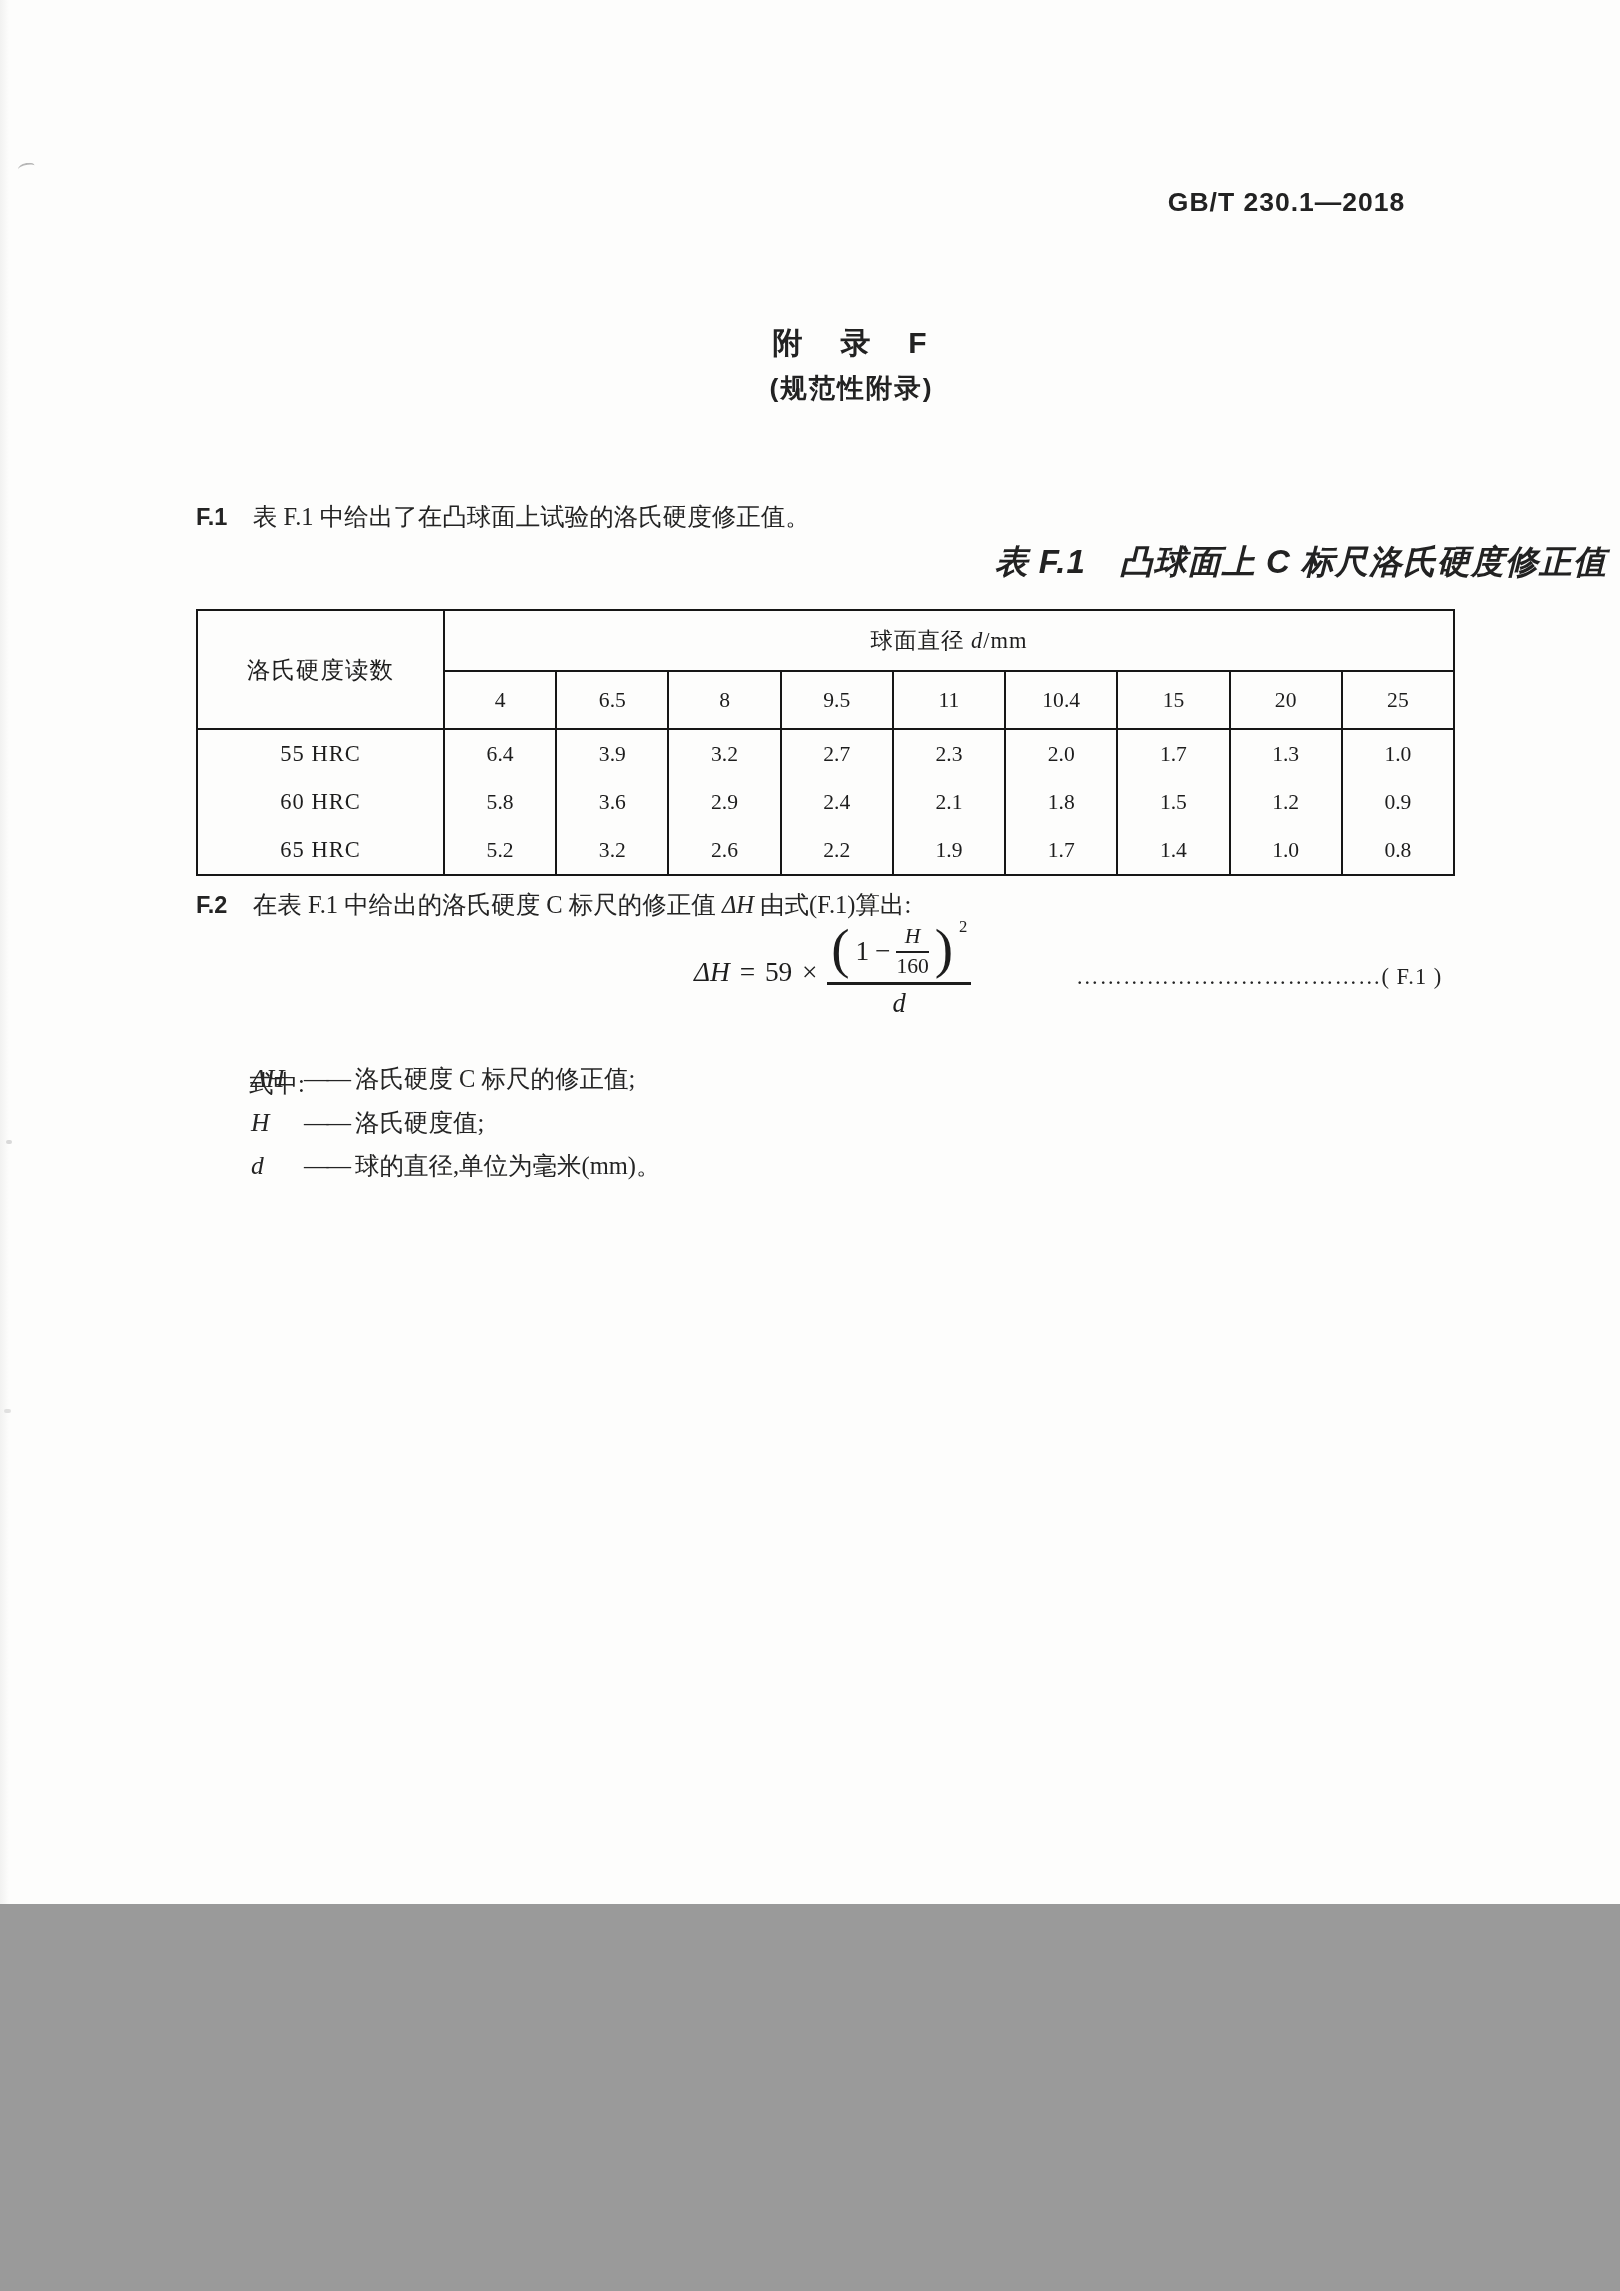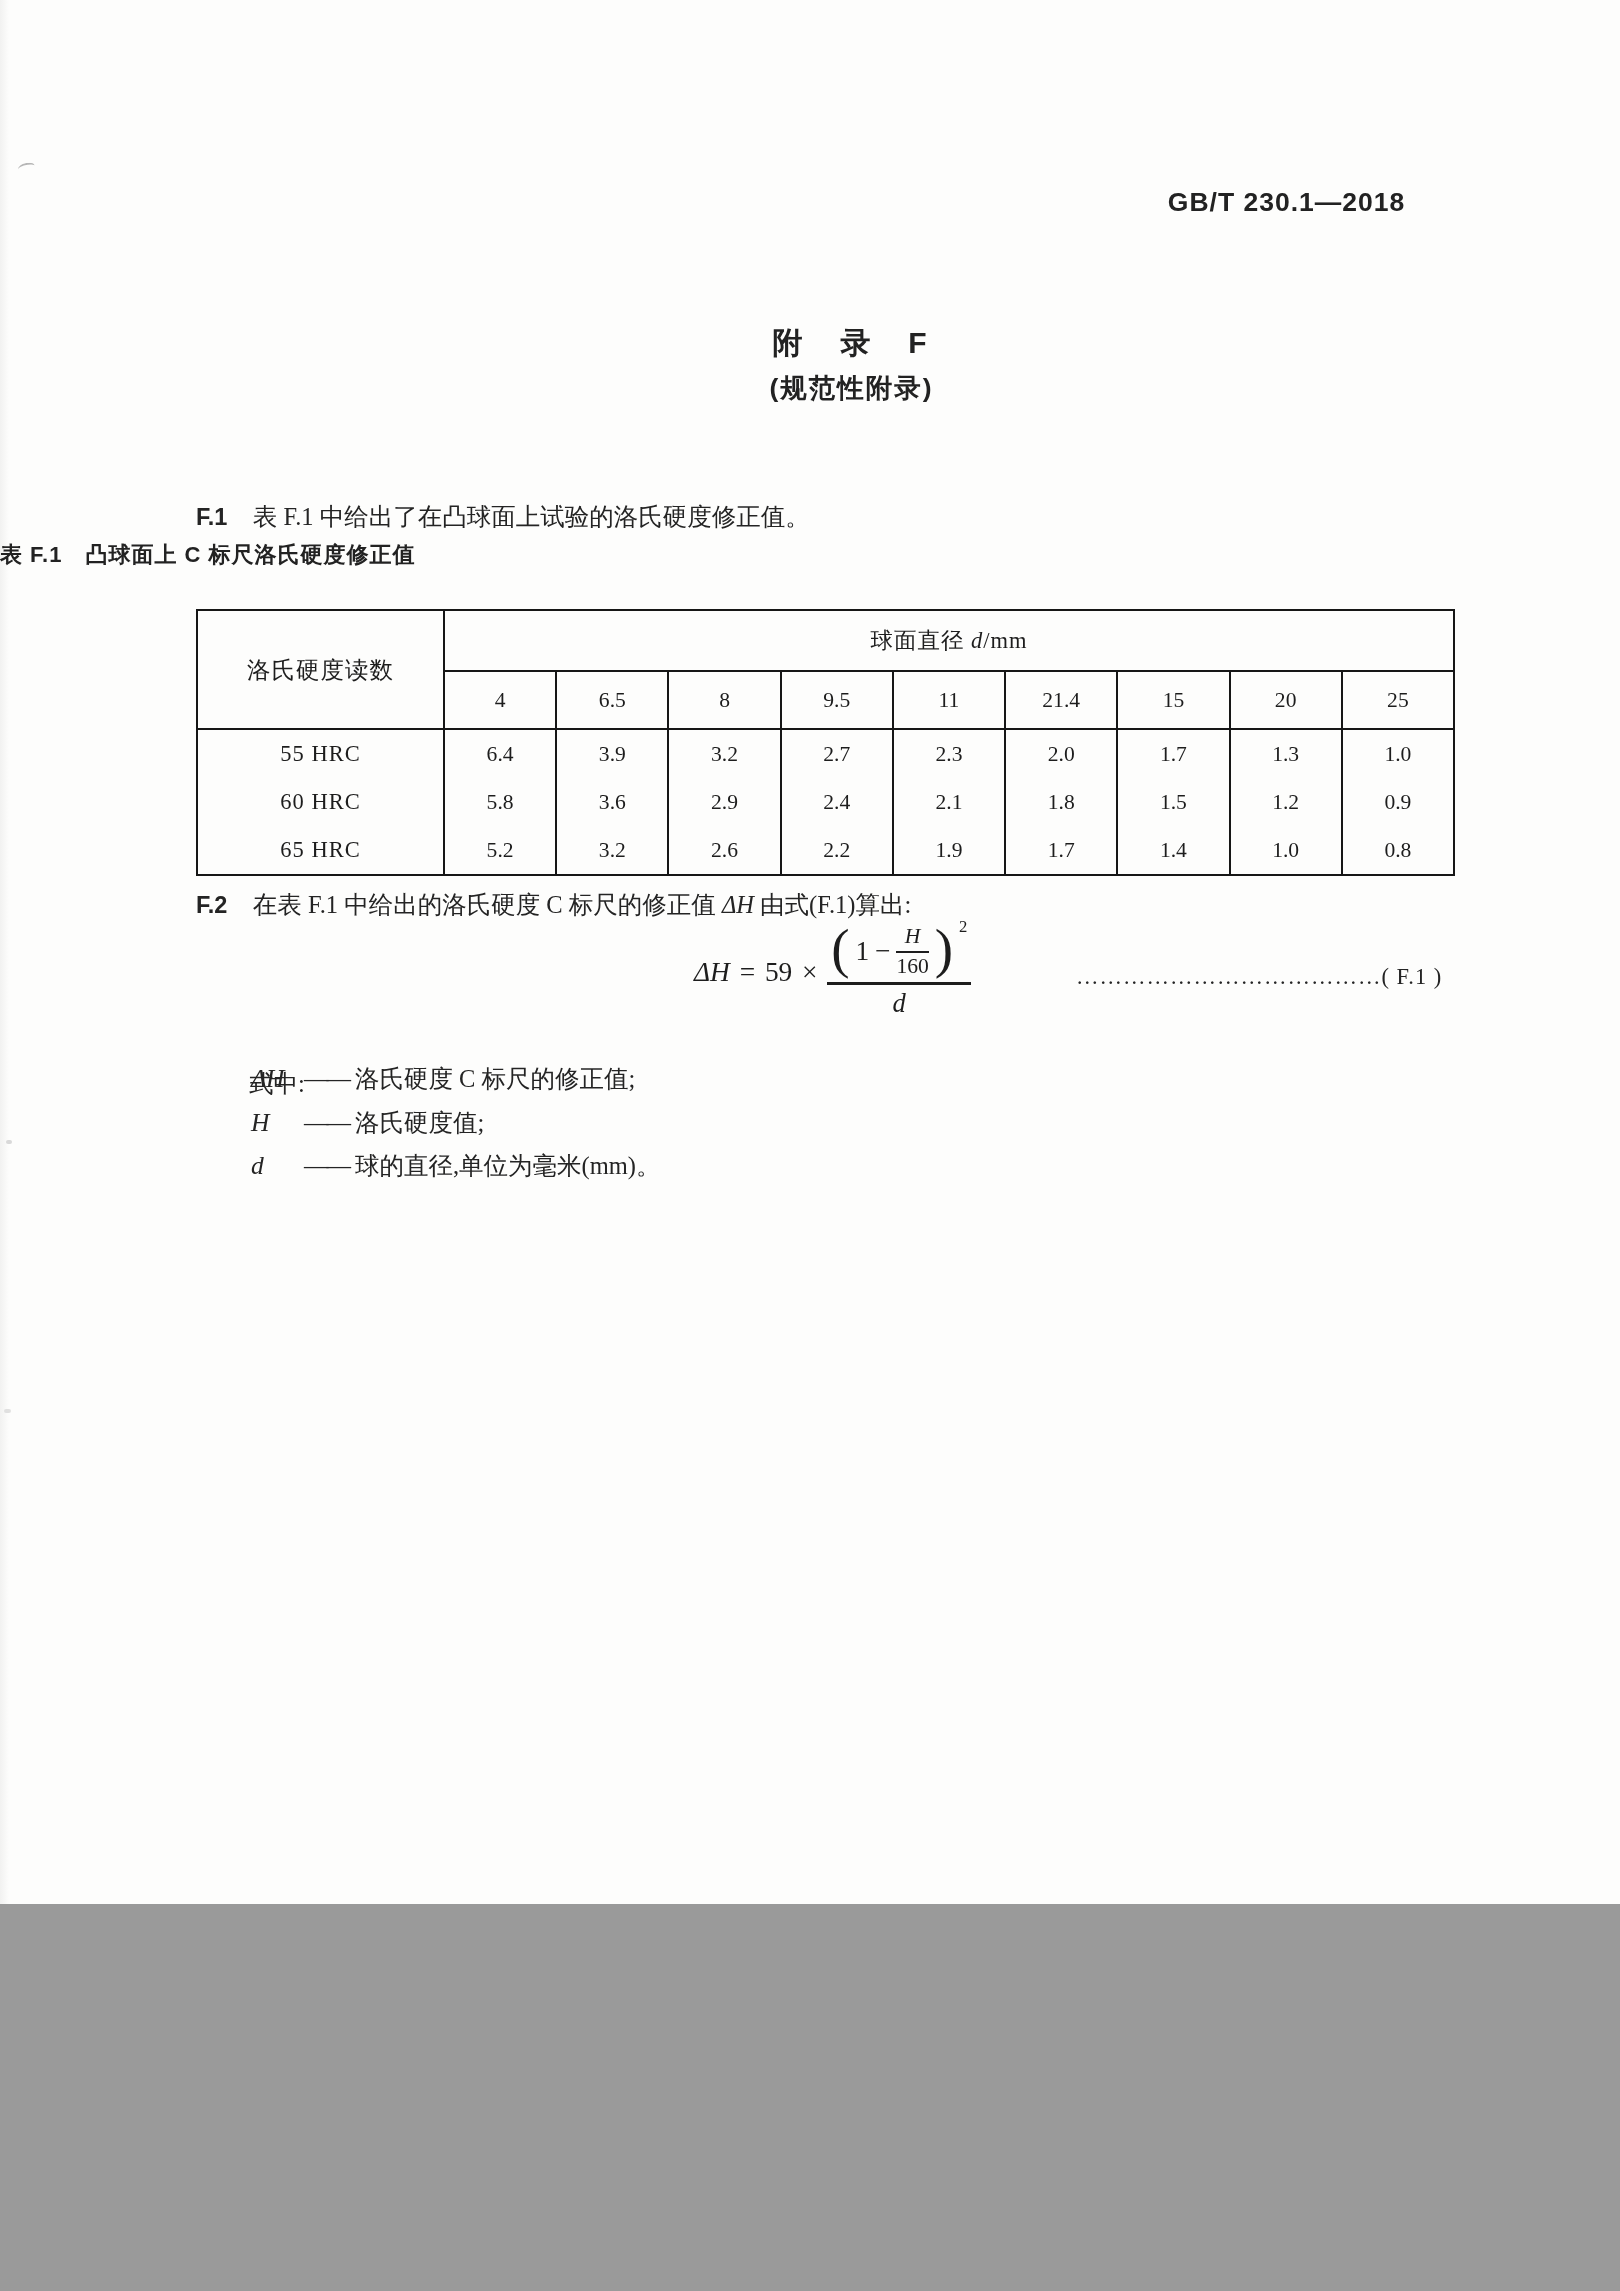--- a/index.html
+++ b/index.html
@@ -39,23 +39,23 @@
 
   
   .clause{position:absolute;left:196px;font-size:24.5px;white-space:nowrap;color:#242424;margin-top:21px;}
   .clause .lbl{font-family:"Liberation Sans","DejaVu Sans",sans-serif;
     font-weight:700;font-size:23.5px;margin-right:25.5px;}
   .clause-f1{top:479px;}
   .clause-f2{top:867px;}
   .mi{font-style:italic;}
 
   
-  .tbl-caption{position:absolute;top:540px;left:0;width:1607px;text-align:left;
+  .tbl-caption{position:absolute;top:540px;left:0;width:1607px;text-align:right;
     font-family:"Liberation Sans","DejaVu Sans",sans-serif;
-    font-weight:700;font-size:22px;letter-spacing:1px;color:#222;}
+    font-weight:700;font-size:33px;letter-spacing:1px;color:#222;font-style:italic;}
 
   
   table.ftable{
     position:absolute;left:196px;top:609px;width:1259px;
     border-collapse:collapse;table-layout:fixed;
     font-family:"Liberation Serif","DejaVu Serif",serif;color:#1d1d1d;
     border:2.9px solid #161616;
   }
   table.ftable col.c0{width:247px;}
   table.ftable th,table.ftable td{
@@ -134,21 +134,21 @@
       <tr>
         <th class="cell-rowhead" rowspan="2">洛氏硬度读数</th>
         <th class="cell-grouphead" colspan="9"><span>球面直径 </span><span class="mi">d</span><span>/mm</span></th>
       </tr>
       <tr>
         <th class="cell-dia">4</th>
         <th class="cell-dia">6.5</th>
         <th class="cell-dia">8</th>
         <th class="cell-dia">9.5</th>
         <th class="cell-dia">11</th>
-        <th class="cell-dia">21.4</th>
+        <th class="cell-dia">10.4</th>
         <th class="cell-dia">15</th>
         <th class="cell-dia">20</th>
         <th class="cell-dia">25</th>
       </tr>
     </thead>
     <tbody>
       <tr>
         <th class="cell-label">55 HRC</th>
         <td class="cell-val">6.4</td>
         <td class="cell-val">3.9</td>

